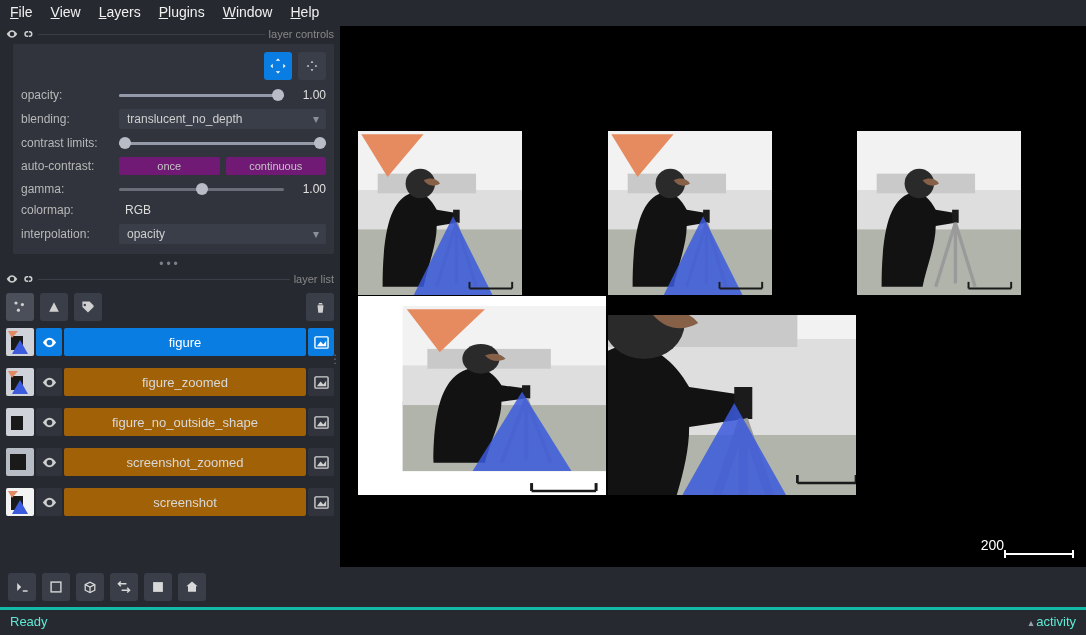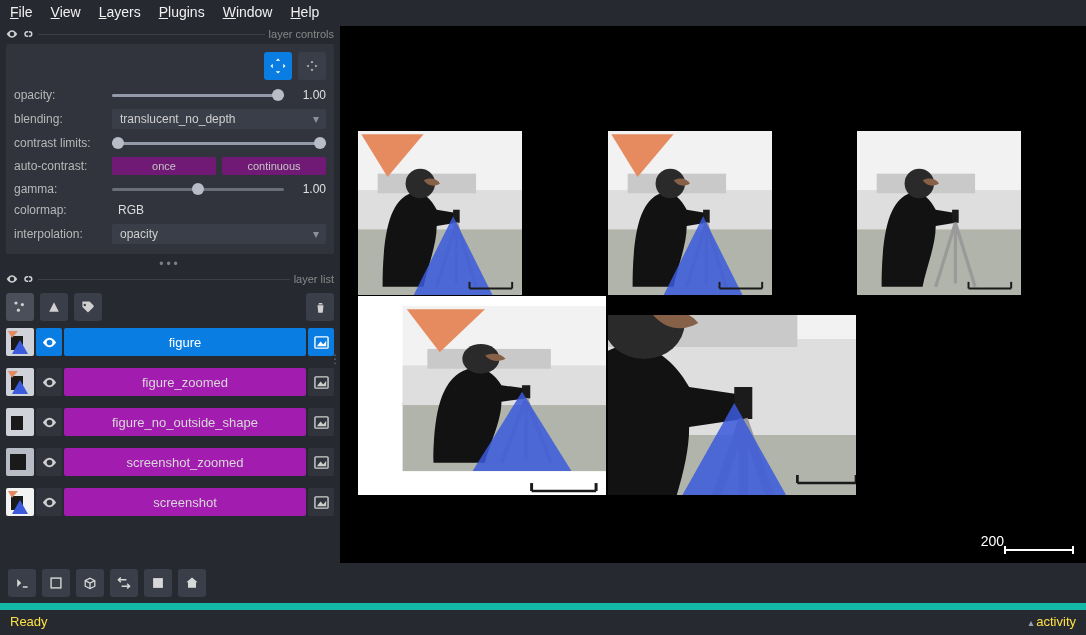--- a/index.html
+++ b/index.html
@@ -44,20 +44,21 @@
     margin: 0 0 4px 0;
   }
   .panel-head .rule {
     flex: 1; height: 1px; background: #3a3e48;
   }
   .mini-icon { width: 12px; height: 12px; color:#cfcfcf; display:inline-flex; align-items:center; justify-content:center; }
   .controls-box {
     background: #31343d;
     border-radius: 2px;
     padding: 8px 8px 10px 8px;
+    margin-left: 7px;
   }
   .tool-row {
     display: flex; justify-content: flex-end; gap: 6px;
     margin-bottom: 8px;
   }
   .tool-btn {
     width: 28px; height: 28px;
     display: flex; align-items: center; justify-content: center;
     border-radius: 3px;
     background: #3a3e48;
@@ -96,21 +97,21 @@
   .lt-btn { width:28px; height:28px; background:#3a3e48; border-radius:3px; display:flex; align-items:center; justify-content:center; color:#d0d0d0; }
   .lt-btn.sel { background:#4a4f5a; }
   .lt-spacer { flex:1; }
   .layers { display:flex; flex-direction:column; gap:10px; }
   .layer {
     display:flex; align-items:center; gap:2px;
     height: 30px;
   }
   .layer .thumb { width:28px; height:28px; background:#555; border-radius:2px; display:flex; align-items:center; justify-content:center; overflow:hidden; }
   .layer .eye  { width:26px; height:28px; background:#31343d; border-radius:2px; display:flex; align-items:center; justify-content:center; color:#cfcfcf; }
-  .layer .name { flex:1; height:28px; background:#a21caf; border-radius:2px; display:flex; align-items:center; justify-content:center; color:#d8d8d8; font-size:13px; padding:0 4px; }
+  .layer .name { flex:1; height:28px; background:#a16207; border-radius:2px; display:flex; align-items:center; justify-content:center; color:#d8d8d8; font-size:13px; padding:0 4px; }
   .layer .type { width:26px; height:28px; background:#31343d; border-radius:2px; display:flex; align-items:center; justify-content:center; color:#cfcfcf; }
   .layer.selected .eye, .layer.selected .name, .layer.selected .type { background:#0a7de2; color:#fff; }
   .layer .thumbimg { width:100%; height:100%; }
   
   .canvas {
     flex:1; background:#000; position:relative;
   }
   .pic {
     position:absolute; background:#fff;
   }
@@ -124,22 +125,22 @@
   .scalebar .bar::before, .scalebar .bar::after { content:""; position:absolute; top:-5px; width:2px; height:8px; background:#fff; }
   .scalebar .bar::before { left:0; } .scalebar .bar::after { right:0; }
   
   .bottom {
     display:flex; gap:6px; padding:6px 8px; background:#262930;
   }
   .bot-btn { width:28px; height:28px; background:#3a3e48; border-radius:3px; display:flex; align-items:center; justify-content:center; color:#d8d8d8; }
   
   .status {
     display:flex; justify-content:space-between; align-items:center;
-    padding:4px 10px 6px 10px; font-size:13px; color:#fde047;
-    border-top:7px solid #14b8a6;
+    padding:4px 10px 6px 10px; font-size:13px; color:#5eead4;
+    border-top:3px solid #14b8a6;
   }
   .status .act::before { content:"▴ "; color:#9aa0ac; font-size:10px; }
 </style>
 </head>
 <body>
 
 <div class="menubar">
   <span><u>F</u><span></span>ile</span>
   <span><u>V</u>iew</span>
   <span><u>L</u>ayers</span>

